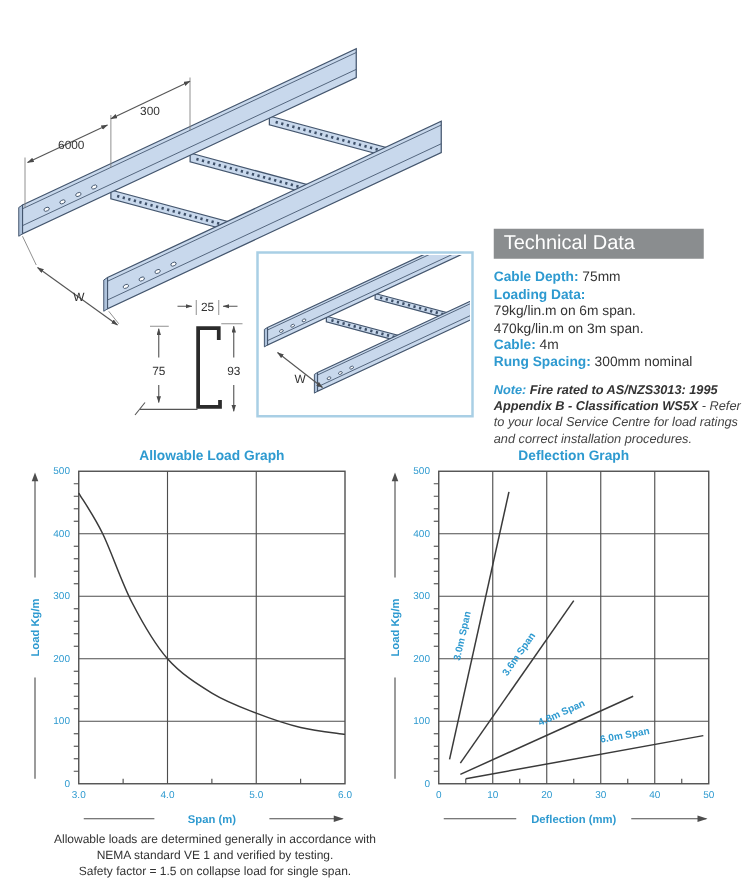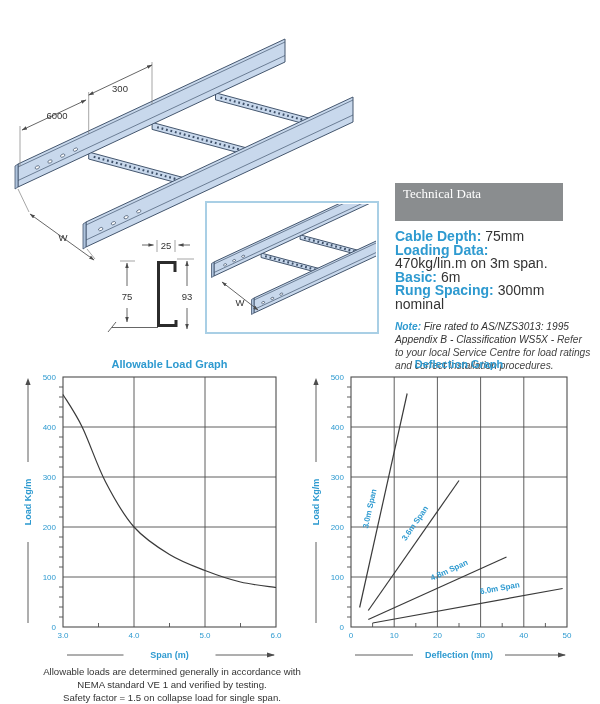--- a/index.html
+++ b/index.html
@@ -17,26 +17,26 @@
   .cap{fill:#AFC3DC;stroke:var(--lstroke);stroke-width:0.8;}
   .hole{fill:#fff;stroke:var(--lstroke);stroke-width:0.7;}
   .perf{stroke:#3E5069;stroke-width:2.2;stroke-dasharray:1.8 2.8;fill:none;}
   .dim{stroke:#555;stroke-width:0.9;fill:none;}
   .ext{stroke:#808080;stroke-width:0.7;fill:none;}
   .dimtext{font-size:9.5px;fill:#333;}
   .thick{stroke:#2B2B2B;stroke-width:3;fill:none;stroke-linejoin:miter;}
   .inset-border{fill:#fff;stroke:#A9CFE5;stroke-width:2;}
   
   .tech{position:absolute;left:395px;top:167px;width:198px;}
-  .tech-header{background:var(--gray);color:#fff;font-size:13px;padding:3px 0 19px 8px;width:160px;font-family:Liberation Serif, serif;}
-  .tech-body{margin-top:9px;font-size:14px;line-height:13.6px;color:#333;}
+  .tech-header{background:var(--gray);color:#fff;font-size:16px;padding:3px 0 3px 8px;width:160px;}
+  .tech-body{margin-top:9px;font-size:11px;line-height:13.6px;color:#333;}
   .td-label{color:var(--blue);font-weight:bold;}
   .tech-note{margin:8px 0 0 0;font-size:10.2px;line-height:13px;font-style:italic;color:#444;}
   .note-label{color:var(--blue);font-weight:bold;margin-top:40px;}
-  .note-bold{font-weight:normal;color:#333;margin-top:46px;}
+  .note-bold{font-weight:bold;color:#333;margin-top:46px;}
   
   .chart{position:absolute;top:338px;}
   #chart0{left:0;}
   #chart1{left:300px;}
   
   .footnote{position:absolute;top:650px;font-size:9.6px;line-height:1.33;color:#333;white-space:pre-line;}
   #fn-left{left:28px;width:288px;text-align:center;}
   #fn-right{left:316px;width:282px;}
 </style>
 </head>
@@ -152,22 +152,23 @@
       <line class="dim" x1="222" y1="266" x2="258" y2="294" marker-start="url(#dA)" marker-end="url(#dA)"></line>
       <text class="dimtext" x="240" y="290" text-anchor="middle">W</text>
     </g>
   </svg>
 
   <div class="tech">
     <div class="tech-header">Technical Data</div>
     <div class="tech-body">
       <div class="td-row"><span class="td-label">Cable Depth:</span><span class="td-val"> 75mm</span></div>
       <div class="td-row"><span class="td-label">Loading Data:</span><span class="td-val"></span></div>
+      <div class="td-row"><span class="td-val">79kg/lin.m on 6m span.</span></div>
       <div class="td-row"><span class="td-val">470kg/lin.m on 3m span.</span></div>
-      <div class="td-row"><span class="td-label">Basic:</span><span class="td-val"> 6m</span></div>
+      <div class="td-row"><span class="td-label">Cable:</span><span class="td-val"> 4m</span></div>
       <div class="td-row"><span class="td-label">Rung Spacing:</span><span class="td-val"> 300mm nominal</span></div>
     </div>
     <p class="tech-note"><span class="note-label">Note:</span><span class="note-bold"> Fire rated to AS/NZS3013: 1995 Appendix B - Classification WS5X</span><span class="note-rest"> - Refer to your local Service Centre for load ratings and correct installation procedures.</span></p>
   </div>
 
   <svg id="chart0" class="chart" width="300" height="308" viewBox="0 0 300 308">
       <line x1="63" y1="223" x2="276" y2="223" stroke="#4D4D4D" stroke-width="0.9"></line>
       <line x1="63" y1="173" x2="276" y2="173" stroke="#4D4D4D" stroke-width="0.9"></line>
       <line x1="63" y1="123" x2="276" y2="123" stroke="#4D4D4D" stroke-width="0.9"></line>
       <line x1="63" y1="73" x2="276" y2="73" stroke="#4D4D4D" stroke-width="0.9"></line>

